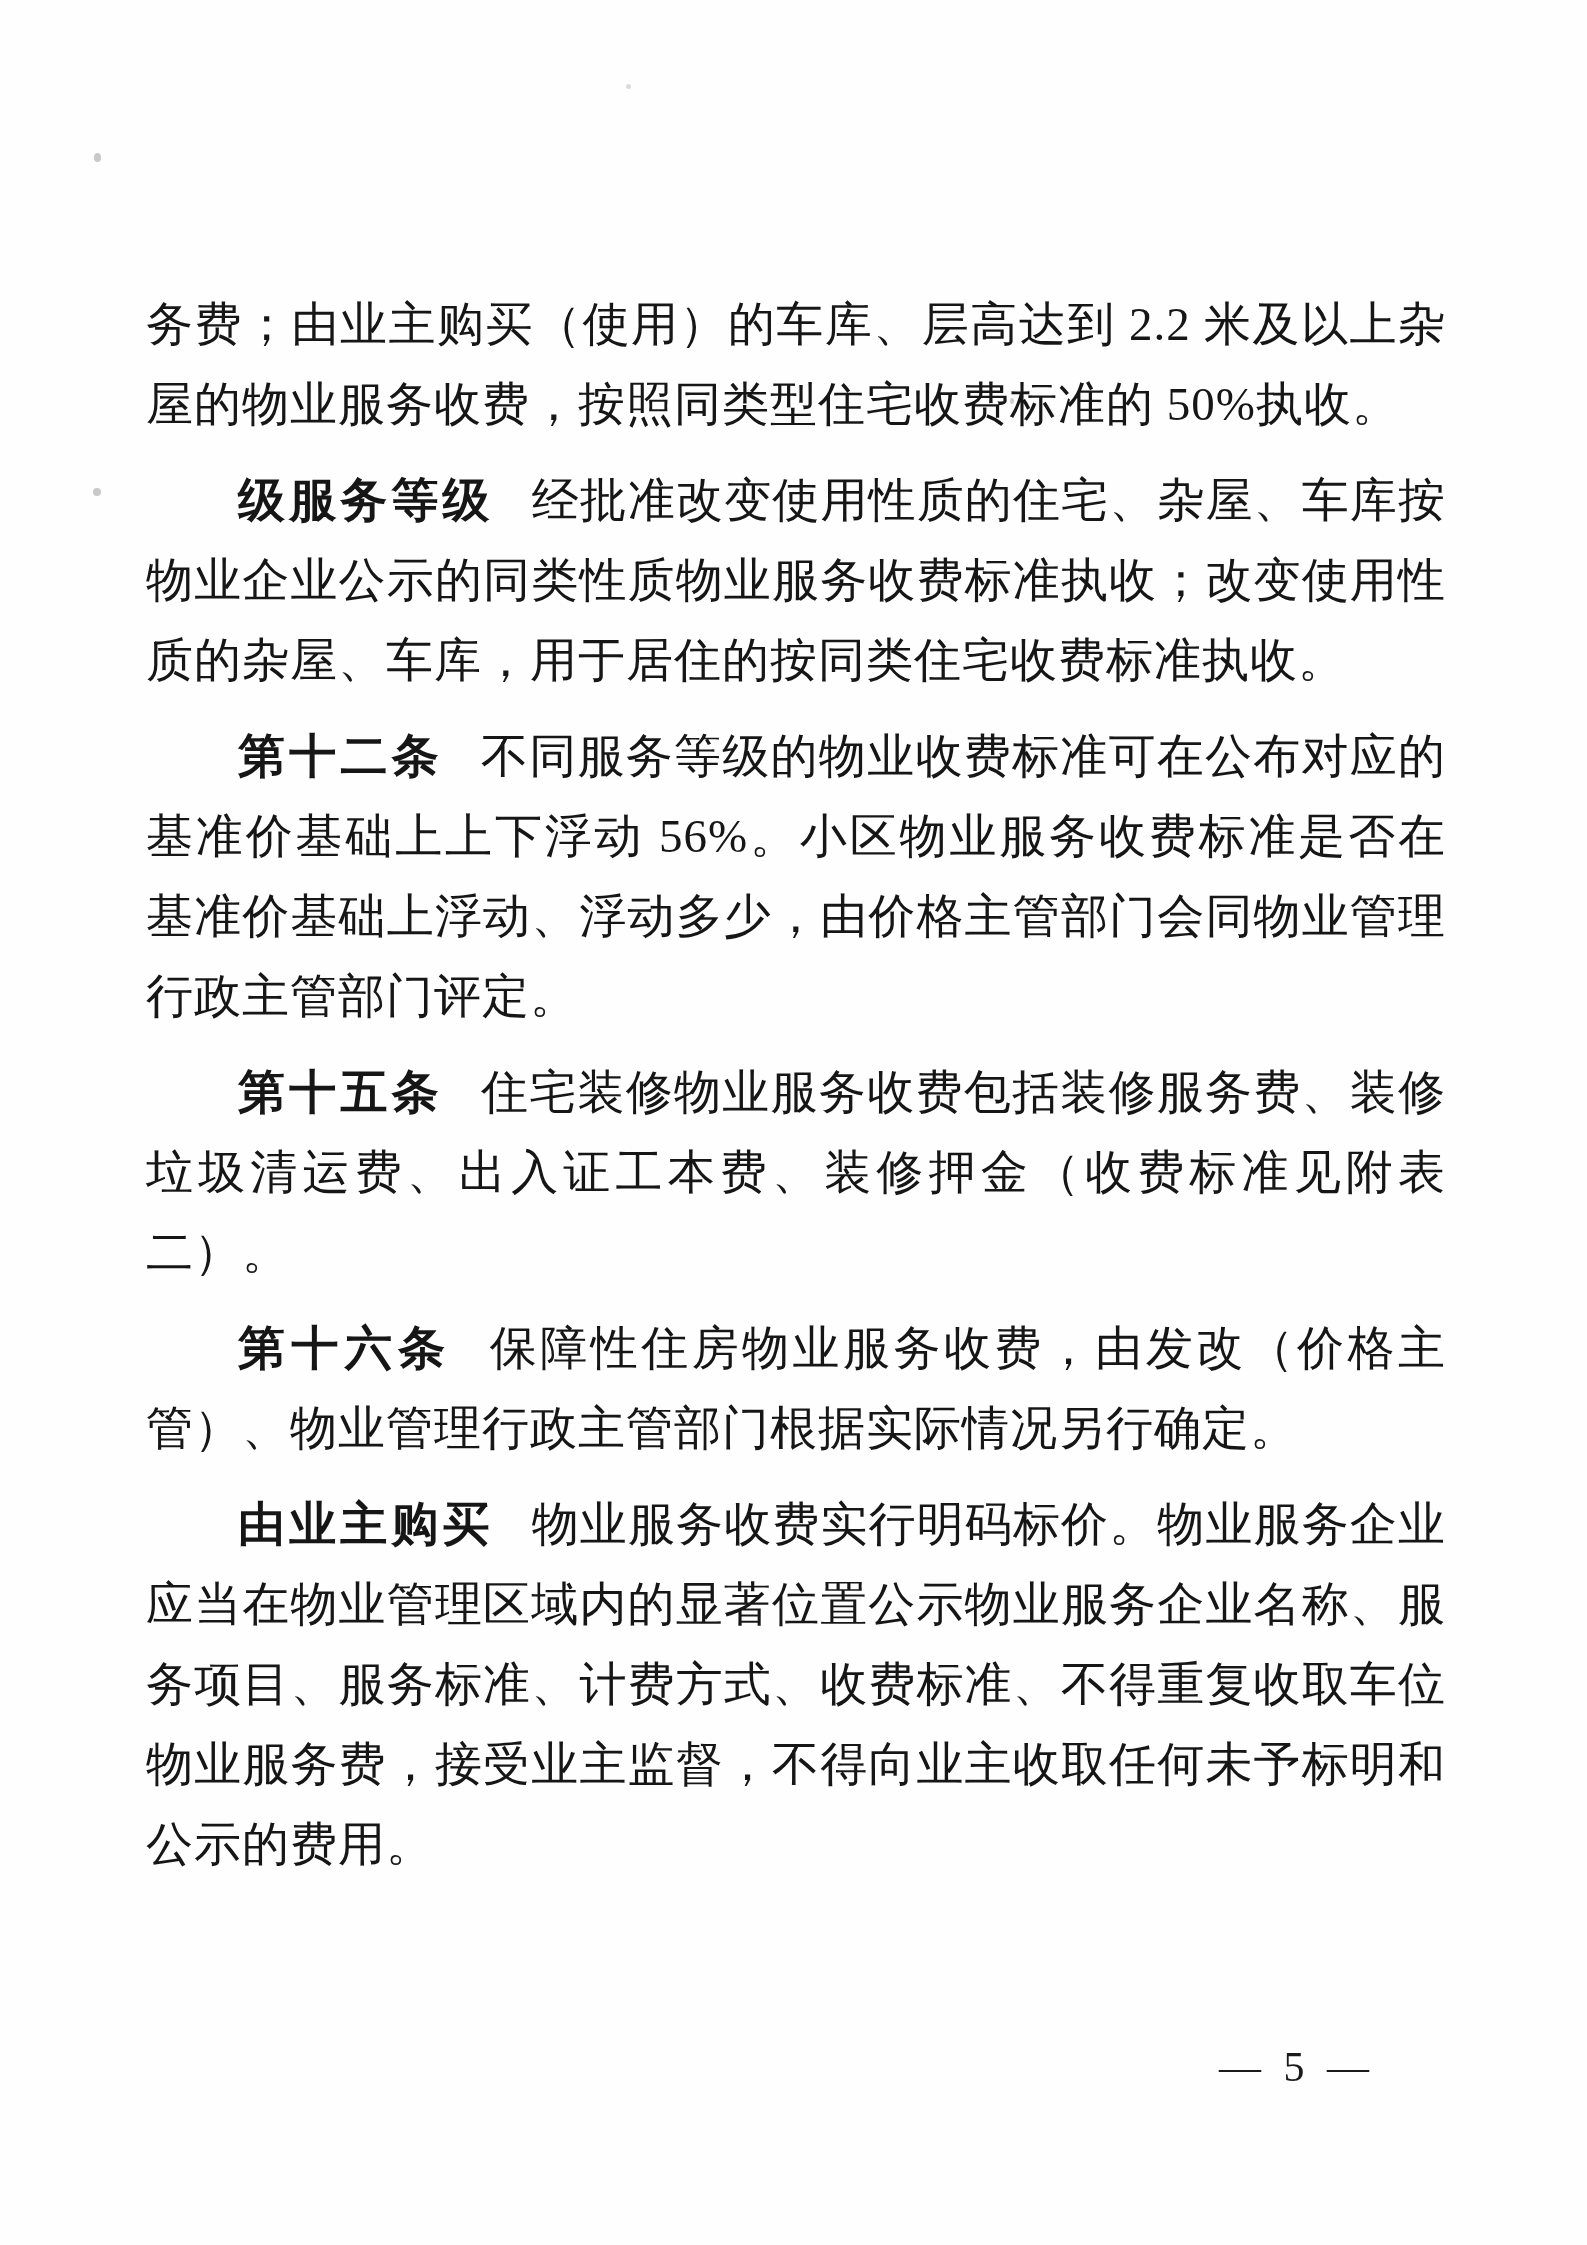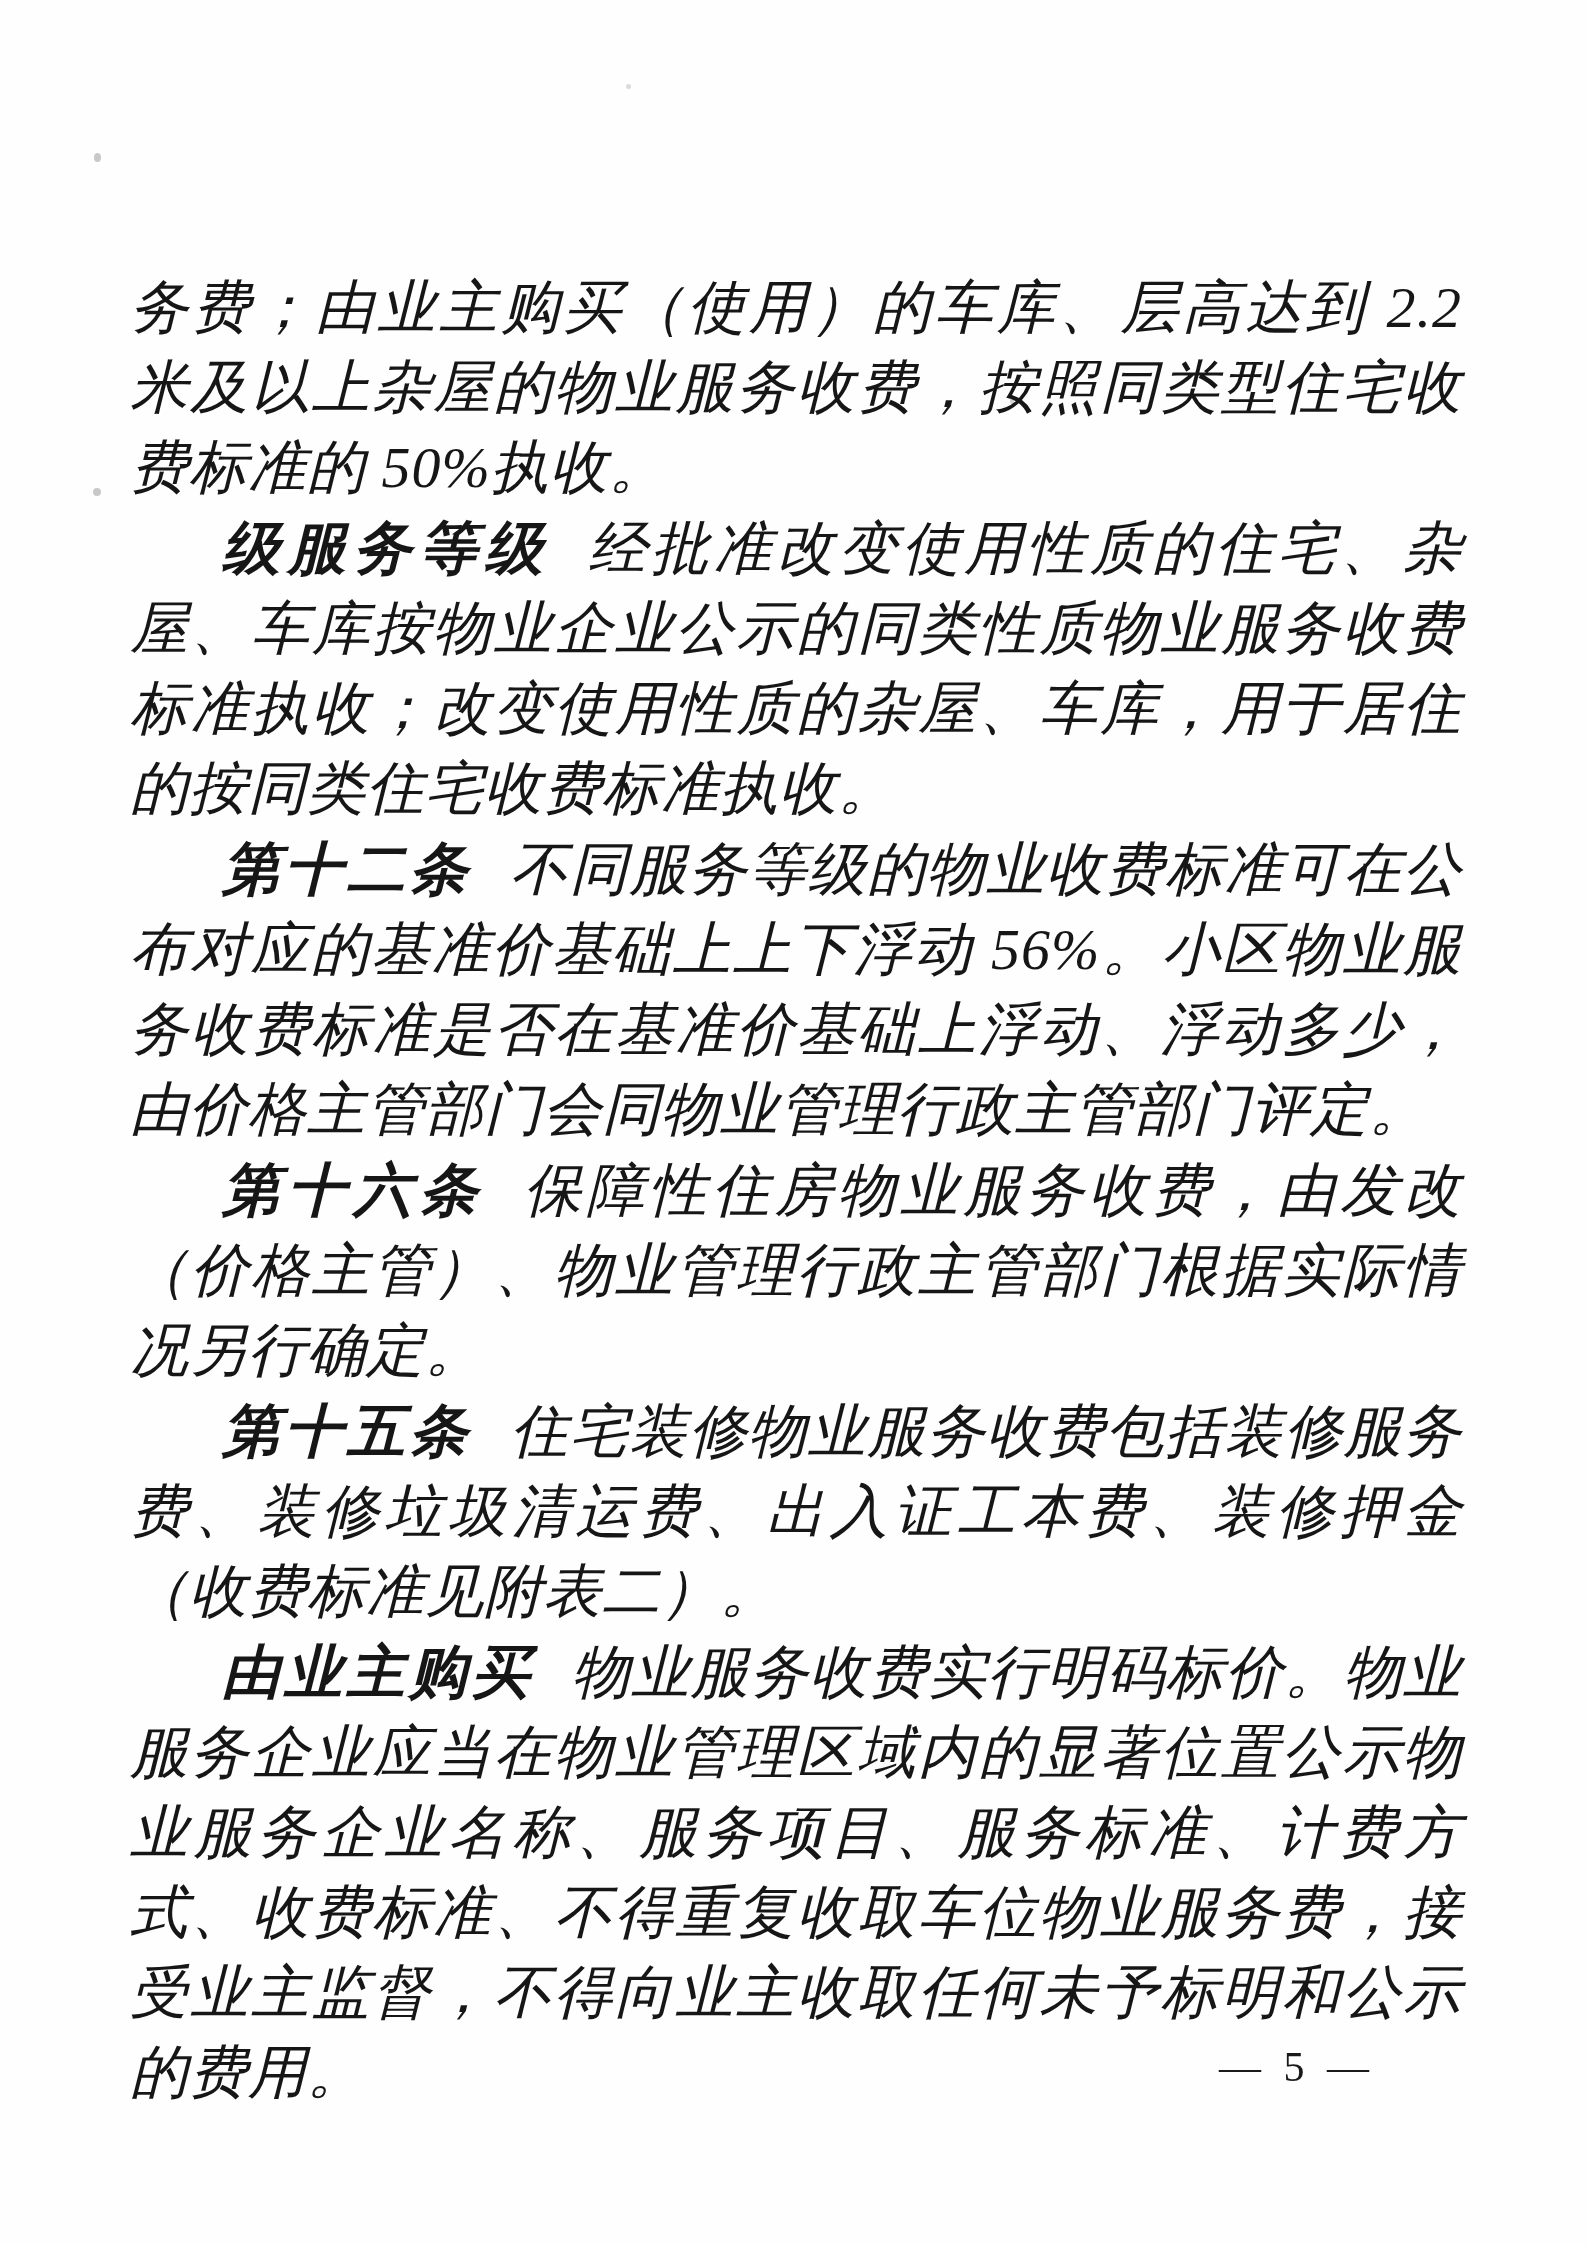--- a/index.html
+++ b/index.html
@@ -13,27 +13,26 @@
     font-family:"Liberation Serif","DejaVu Serif",serif;
     color:#161616;
   }
   .content {
     position:absolute;
     left:130px;
     top:268px;
     width:1332px;
   }
   .para {
-    margin:0;
-    font-size:58px;
+    margin:16px;
+    font-size:47px;
     line-height:80px;
     text-align:justify;
     text-justify:inter-ideograph;
     letter-spacing:1px;
-    font-style:italic;
   }
   .para.indent { text-indent:92px; }
   .term {
     font-family:"Liberation Sans","DejaVu Sans",sans-serif;
     font-weight:bold;
     margin-right:38px;
     letter-spacing:4px;
   }
   .page-number {
     position:absolute;
@@ -75,25 +74,25 @@
       <span class="term">级服务等级</span><span>经批准改变使用性质的住宅、杂屋、车库按物业企业公示的同类性质物业服务收费标准执收；改变使用性质的杂屋、车库，用于居住的按同类住宅收费标准执收。</span>
     </p>
 
     <p class="para indent">
       <span class="term">第十二条</span><span>不同服务等级的物业收费标准可在公布对应的基准价基础上上下浮动 56%。小区物业服务收费标准是否在基准价基础上浮动、浮动多少，由价格主管部门会同物业管理行政主管部门评定。</span>
     </p>
 
 
 
     <p class="para indent">
-      <span class="term">第十六条</span><span>保障性住房物业服务收费，由发改（价格主管）、物业管理行政主管部门根据实际情况另行确定。</span>
+      <span class="term">第十五条</span><span>住宅装修物业服务收费包括装修服务费、装修垃圾清运费、出入证工本费、装修押金（收费标准见附表二）。</span>
     </p>
 
     <p class="para indent">
-      <span class="term">第十五条</span><span>住宅装修物业服务收费包括装修服务费、装修垃圾清运费、出入证工本费、装修押金（收费标准见附表二）。</span>
+      <span class="term">第十六条</span><span>保障性住房物业服务收费，由发改（价格主管）、物业管理行政主管部门根据实际情况另行确定。</span>
     </p>
 
     <p class="para indent">
       <span class="term">由业主购买</span><span>物业服务收费实行明码标价。物业服务企业应当在物业管理区域内的显著位置公示物业服务企业名称、服务项目、服务标准、计费方式、收费标准、不得重复收取车位物业服务费，接受业主监督，不得向业主收取任何未予标明和公示的费用。</span>
     </p>
 
   </div>
 
   <div class="page-number">— 5 —</div>
 

